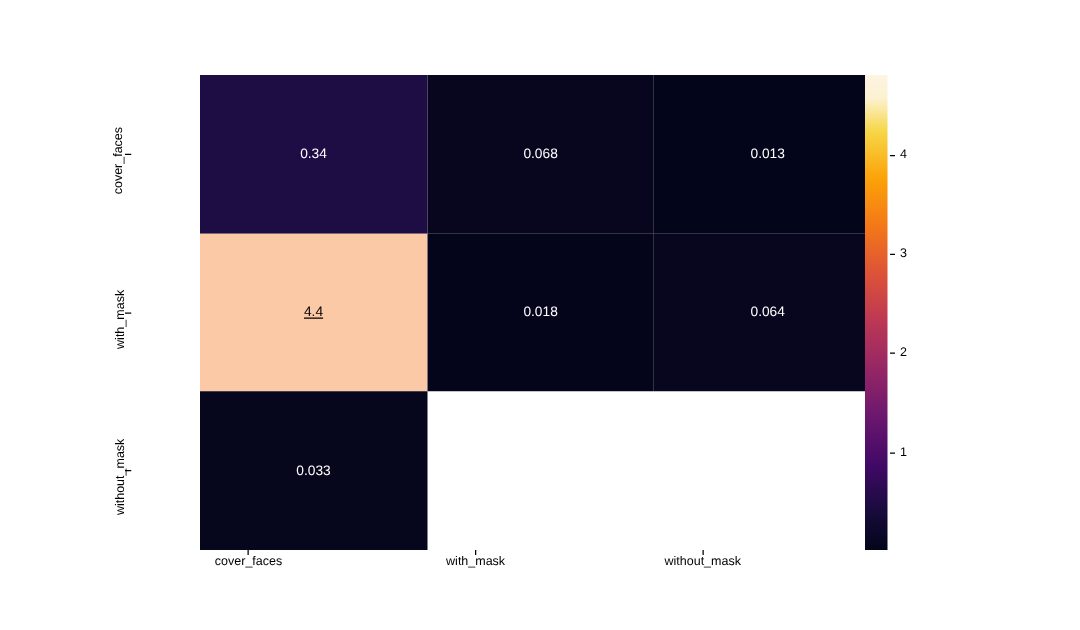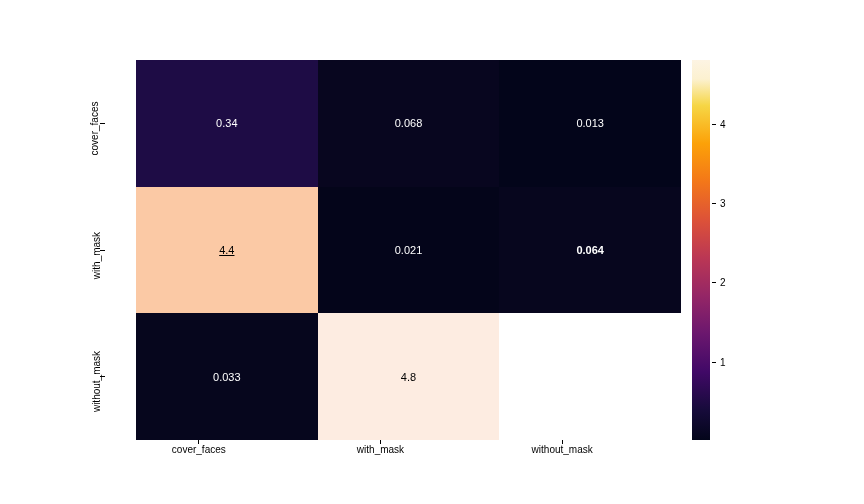--- a/index.html
+++ b/index.html
@@ -6,21 +6,21 @@
     margin: 0;
     padding: 0;
     background: #ffffff;
     font-family: sans-serif;
     width: 864px;
     height: 504px;
     position: relative;
   }
   .chart-container {
     position: absolute;
-    left: 100px;
+    left: 124px;
     top: 60px;
     width: 545px;
     height: 380px;
     padding-left: 36px;
   }
   .heatmap {
     display: grid;
     grid-template-columns: repeat(3, 1fr);
     grid-template-rows: repeat(3, 1fr);
     width: 100%;
@@ -145,30 +145,27 @@
     <div class="cell" style="background: rgb(8, 6, 31); text-align: right;">
         <span class="cell-text-light">0.068</span>
       </div>
     <div class="cell" style="background: rgb(3, 5, 26); justify-content: center;">
         <span class="cell-text-light">0.013</span>
       </div>
     <div class="cell" style="background: rgb(251, 201, 165); text-decoration: underline;">
         <span class="cell-text-dark">4.4</span>
       </div>
     <div class="cell" style="background: rgb(4, 5, 26);">
-        <span class="cell-text-light">0.021</span>
-      </div>
-    <div class="cell" style="background: rgb(7, 6, 30); font-weight: bold;">
+        <span class="cell-text-light">0.018</span>
+      </div>
+    <div class="cell" style="background: rgb(7, 6, 30);">
         <span class="cell-text-light">0.064</span>
       </div>
     <div class="cell" style="background: rgb(6, 6, 29);">
         <span class="cell-text-light">0.033</span>
-      </div>
-    <div class="cell" style="background: rgb(253, 236, 225);">
-        <span class="cell-text-dark">4.8</span>
       </div>
   </div>
 </div>
 
 <div class="y-labels">
   <div class="y-label" style="top:63px;left:-20px;">cover_faces</div>
   <div class="y-label" style="top:190px;left:-15px;">with_mask</div>
   <div class="y-label" style="top:316px;left:-22px;">without_mask</div>
 </div>
 

